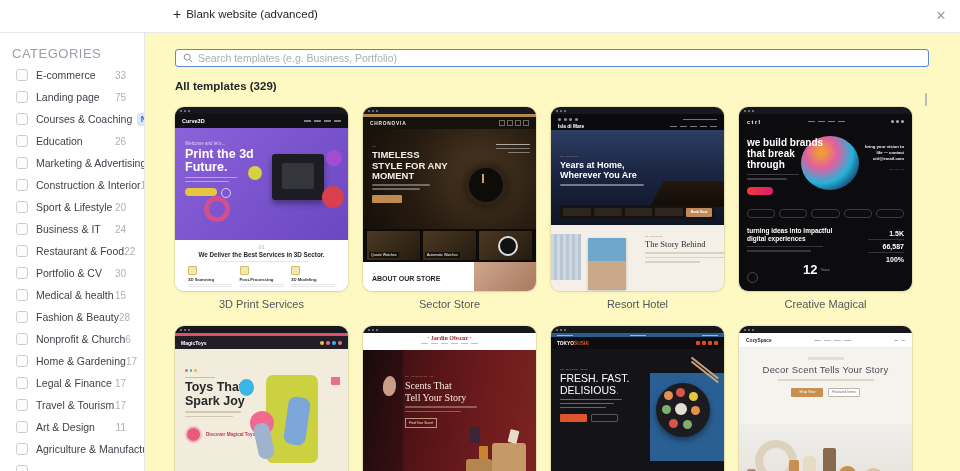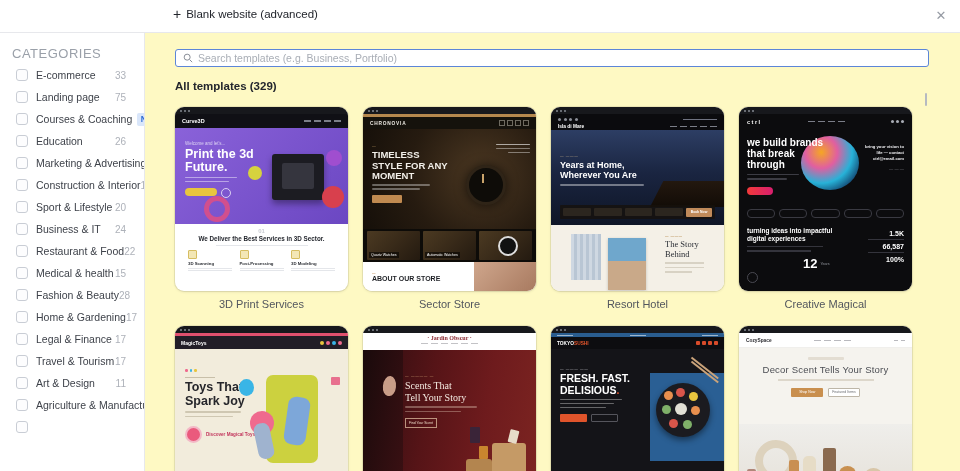--- a/index.html
+++ b/index.html
@@ -32,21 +32,21 @@
   .scroll-thumb{position:absolute;top:60px;right:33px;width:2px;height:13px;background:#b6bac1;border-radius:1px}
   
   .chrome{height:7px;background:#17181c;display:flex;align-items:center;padding-left:5px;gap:2px}
   .chrome i{width:2px;height:2px;border-radius:50%;background:#858891}
   .ln{display:block;border-radius:1px}
   .dashes{display:flex;gap:3px}
   .dashes i{width:7px;height:1.5px;background:#7b7e88;display:block}
   
   .t1 .nav{height:14px;background:#101015;display:flex;align-items:center;justify-content:space-between;padding:0 7px}
   .t1 .logo{color:#fff;font-size:5.5px;font-weight:700}
-  .t1 .hero{height:96px;background:linear-gradient(135deg,#8a62d9,#6b47c2);position:relative;padding:13px 0 0 10px;box-sizing:border-box}
+  .t1 .hero{height:112px;background:linear-gradient(135deg,#8a62d9,#6b47c2);position:relative;padding:13px 0 0 10px;box-sizing:border-box}
   .t1 .welcome{font-size:4.5px;color:#ded4f4}
   .t1 .h1{font-size:12.5px;font-weight:800;color:#fff;line-height:1.05;margin-top:2px;width:70px}
   .t1 .bl{width:52px;height:1.5px;background:rgba(255,255,255,.45);margin-top:2.5px}
   .t1 .cta{width:32px;height:8px;border-radius:4px;background:#e8c53e;margin-top:6px;display:inline-block}
   .t1 .cta2{width:8px;height:8px;border-radius:50%;border:1px solid rgba(255,255,255,.7);display:inline-block;margin-left:4px;vertical-align:top;margin-top:6px}
   .t1 .printer{position:absolute;right:24px;top:26px;width:52px;height:46px;background:#1c1c22;border-radius:3px;box-shadow:0 4px 6px rgba(0,0,0,.35)}
   .t1 .printer:after{content:"";position:absolute;left:10px;top:9px;width:32px;height:26px;background:#35353e;border-radius:2px}
   .t1 .blob{position:absolute;border-radius:50%}
   .t1 .b-yel{width:14px;height:14px;background:#d6d23e;right:86px;top:38px}
   .t1 .b-pur{width:16px;height:16px;background:#a04ecf;right:6px;top:22px}
@@ -92,21 +92,21 @@
   .t3 .tl{width:34px;height:1.5px;background:#6f7280}
   .t3 .logo{color:#fff;font-size:4.8px;font-weight:700}
   .t3 .hero{height:95px;background:linear-gradient(180deg,#2d3e64 0%,#1a2541 45%,#0e1526 100%);position:relative;padding:24px 0 0 9px;box-sizing:border-box}
   .t3 .roof{position:absolute;right:0;bottom:18px;width:74px;height:26px;background:linear-gradient(180deg,#23180f,#120c07);clip-path:polygon(18% 0,100% 0,100% 100%,0 100%)}
   .t3 .kick{font-size:3.6px;color:#cdb48b;letter-spacing:.6px}
   .t3 .h1{font-size:9px;font-weight:700;color:#fff;line-height:1.16;margin-top:2px;position:relative;z-index:2}
   .t3 .bl{width:84px;height:1.5px;background:rgba(255,255,255,.4);margin-top:3.5px;position:relative;z-index:2}
   .t3 .book{position:absolute;left:9px;right:9px;bottom:6px;height:14px;background:rgba(22,17,12,.8);border-radius:1px;display:flex;align-items:center;gap:3px;padding:0 3px;z-index:3}
   .t3 .fld{flex:1;height:8px;background:#2c261f;border-radius:1px}
   .t3 .bk-btn{width:26px;height:9px;background:#c08a5a;border-radius:1px;color:#fff;font-size:3.4px;font-weight:700;display:flex;align-items:center;justify-content:center;white-space:nowrap}
-  .t3 .story{height:66px;background:#f4f0e7;display:flex;padding:9px 20px 0;box-sizing:border-box;gap:19px}
+  .t3 .story{height:66px;background:#f4f0e7;display:flex;padding:9px 0 0;box-sizing:border-box;gap:19px}
   .t3 .im1{width:30px;height:46px;background:repeating-linear-gradient(90deg,#cfd8e2 0 3px,#b9c6d4 3px 6px)}
   .t3 .im2{width:38px;height:52px;margin-left:-12px;margin-top:4px;background:linear-gradient(180deg,#6fa7cc 0 45%,#c9a989 45% 100%);box-shadow:0 1px 3px rgba(0,0,0,.2)}
   .t3 .story-k{font-size:3.5px;color:#b5884e;font-weight:700;letter-spacing:.5px}
   .t3 .story-h{font-size:8.5px;color:#2c2f36;font-family:"Liberation Serif",serif;margin-top:1px}
   .t3 .sl{height:1.5px;background:#d8d2c4;margin-top:3px}
   
   .t4 .page{height:177px;background:#0c0c0e;position:relative;padding:0 8px;box-sizing:border-box;color:#fff}
   .t4 .nav{height:15px;display:flex;align-items:center;justify-content:space-between}
   .t4 .logo{font-size:5.5px;font-weight:700;letter-spacing:1.5px}
   .t4 .dots{display:flex;gap:2px}
@@ -118,21 +118,21 @@
   .t4 .contact{position:absolute;right:8px;top:30px;width:46px;text-align:right;font-size:4.2px;font-weight:700;line-height:1.45;color:#f2f2f5}
   .t4 .contact .sub{margin-top:4px;font-weight:400;color:#8e9097}
   .t4 .pills{display:flex;gap:4px;margin-top:14px}
   .t4 .pill{flex:1;height:7px;border:1px solid #3a3a42;border-radius:4px}
   .t4 .stats{display:flex;margin-top:9px}
   .t4 .s-h{font-size:6.5px;font-weight:800;line-height:1.25;width:86px}
   .t4 .s-sub{width:76px;height:1.5px;background:#34343c;margin-top:3px}
   .t4 .s-col{margin-left:auto;text-align:right}
   .t4 .s-val{font-size:7px;font-weight:800;margin-top:3px}
   .t4 .s-ln{width:36px;height:1px;background:#34343c;margin:2px 0 0 auto}
-  .t4 .years{position:absolute;left:64px;bottom:20px;display:flex;align-items:center;gap:3px}
+  .t4 .years{position:absolute;left:64px;bottom:14px;display:flex;align-items:center;gap:3px}
   .t4 .y-num{font-size:13px;font-weight:800}
   .t4 .y-lbl{font-size:3.6px;color:#9a9da5}
   .t4 .y-ico{position:absolute;left:8px;bottom:8px;width:9px;height:9px;border:1px solid #4a4a52;border-radius:50%}
   
   .t5 .stripe{height:3px;background:#e0506e}
   .t5 .nav{height:13px;background:#221e27;display:flex;align-items:center;justify-content:space-between;padding:0 6px}
   .t5 .logo{font-size:5px;font-weight:800;color:#fff}
   .t5 .circles{display:flex;gap:2px}
   .t5 .circles i{width:4px;height:4px;border-radius:50%;display:block}
   .t5 .hero{height:168px;background:#f2ecdc;position:relative;padding:20px 0 0 10px;box-sizing:border-box}
@@ -170,21 +170,21 @@
   
   .t7 .stripe{height:4px;background:#2a5d8f;display:flex;align-items:center;justify-content:space-between;padding:0 6px}
   .t7 .stripe i{width:16px;height:1px;background:rgba(255,255,255,.55);display:block}
   .t7 .nav{height:12px;background:#0d0d10;display:flex;align-items:center;justify-content:space-between;padding:0 6px}
   .t7 .logo{font-size:4.8px;font-weight:800;color:#fff}
   .t7 .logo em{font-style:normal;color:#e0542b}
   .t7 .sq{display:flex;gap:2px}
   .t7 .sq i{width:4px;height:4px;background:#d84b2a;border-radius:1px;display:block}
   .t7 .hero{height:140px;background:#141418;position:relative;padding:18px 0 0 9px;box-sizing:border-box}
   .t7 .kick{font-size:3.6px;color:#c9c9cf;letter-spacing:.6px}
-  .t7 .h1{font-size:10.5px;font-weight:700;color:#fff;line-height:1.1;margin-top:2px;position:relative;z-index:2}
+  .t7 .h1{font-size:10.5px;font-weight:400;color:#fff;line-height:1.1;margin-top:2px;position:relative;z-index:2}
   .t7 .h1 em{font-style:normal;color:#e0542b}
   .t7 .bl{width:62px;height:1.5px;background:rgba(255,255,255,.35);margin-top:2.5px;position:relative;z-index:2}
   .t7 .btns{display:flex;gap:4px;margin-top:6px;position:relative;z-index:2}
   .t7 .cta{width:27px;height:8px;background:#e0542b;border-radius:1px}
   .t7 .cta2{width:27px;height:8px;border:1px solid #55555c;border-radius:1px;box-sizing:border-box}
   .t7 .panel{position:absolute;right:0;top:24px;width:74px;height:88px;background:#2a5f94}
   .t7 .plate{position:absolute;right:14px;top:34px;width:54px;height:54px;border-radius:50%;background:#1b1b20;box-shadow:0 3px 6px rgba(0,0,0,.45)}
   .t7 .plate i{position:absolute;border-radius:50%;display:block}
   .t7 .chop{position:absolute;right:2px;top:18px;width:34px;height:1.5px;background:#caa37a;transform:rotate(38deg)}
   .t7 .chop2{top:22px}
@@ -263,27 +263,37 @@
         <span class="cat-label">Business &amp; IT</span>
         <span class="count">24</span>
       </div>
     <div class="cat-item">
         <span class="cb"></span>
         <span class="cat-label">Restaurant &amp; Food</span>
         <span class="count">22</span>
       </div>
     <div class="cat-item">
         <span class="cb"></span>
+        <span class="cat-label">Portfolio &amp; CV</span>
+        <span class="count">30</span>
+      </div>
+    <div class="cat-item">
+        <span class="cb"></span>
         <span class="cat-label">Medical &amp; health</span>
         <span class="count">15</span>
       </div>
     <div class="cat-item">
         <span class="cb"></span>
         <span class="cat-label">Fashion &amp; Beauty</span>
         <span class="count">28</span>
+      </div>
+    <div class="cat-item">
+        <span class="cb"></span>
+        <span class="cat-label">Nonprofit &amp; Church</span>
+        <span class="count">6</span>
       </div>
     <div class="cat-item">
         <span class="cb"></span>
         <span class="cat-label">Home &amp; Gardening</span>
         <span class="count">17</span>
       </div>
     <div class="cat-item">
         <span class="cb"></span>
         <span class="cat-label">Legal &amp; Finance</span>
         <span class="count">17</span>

